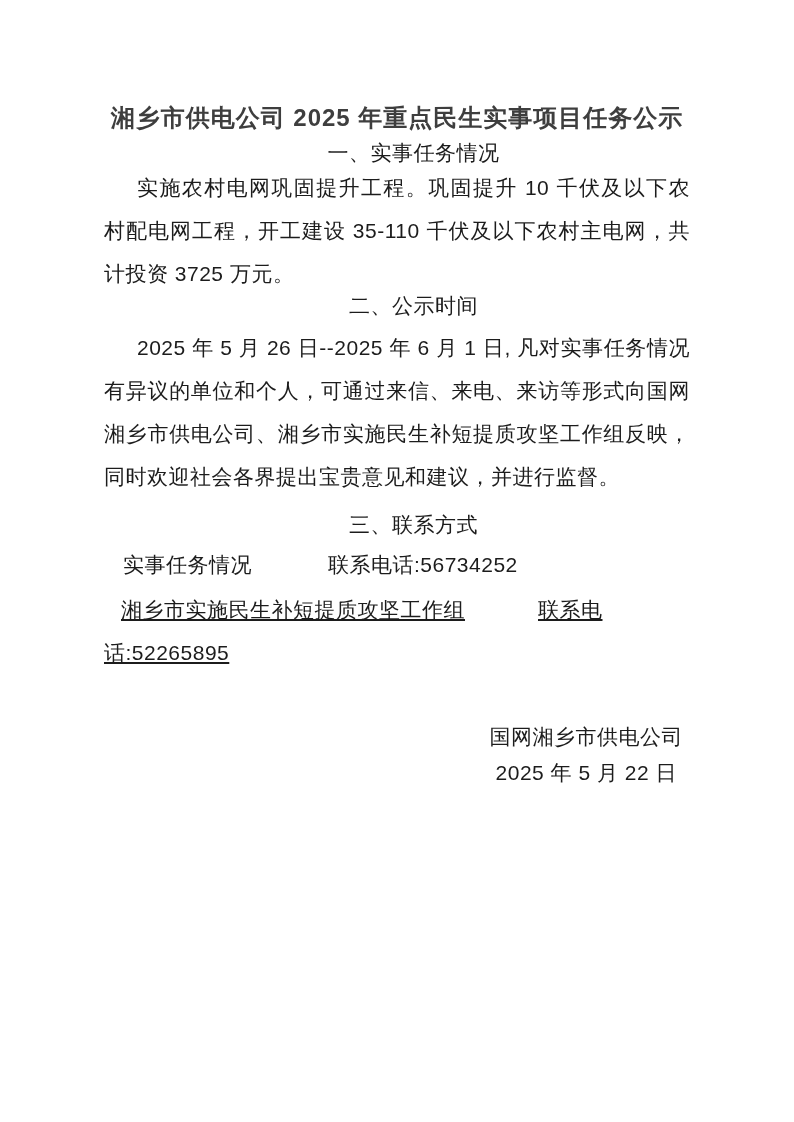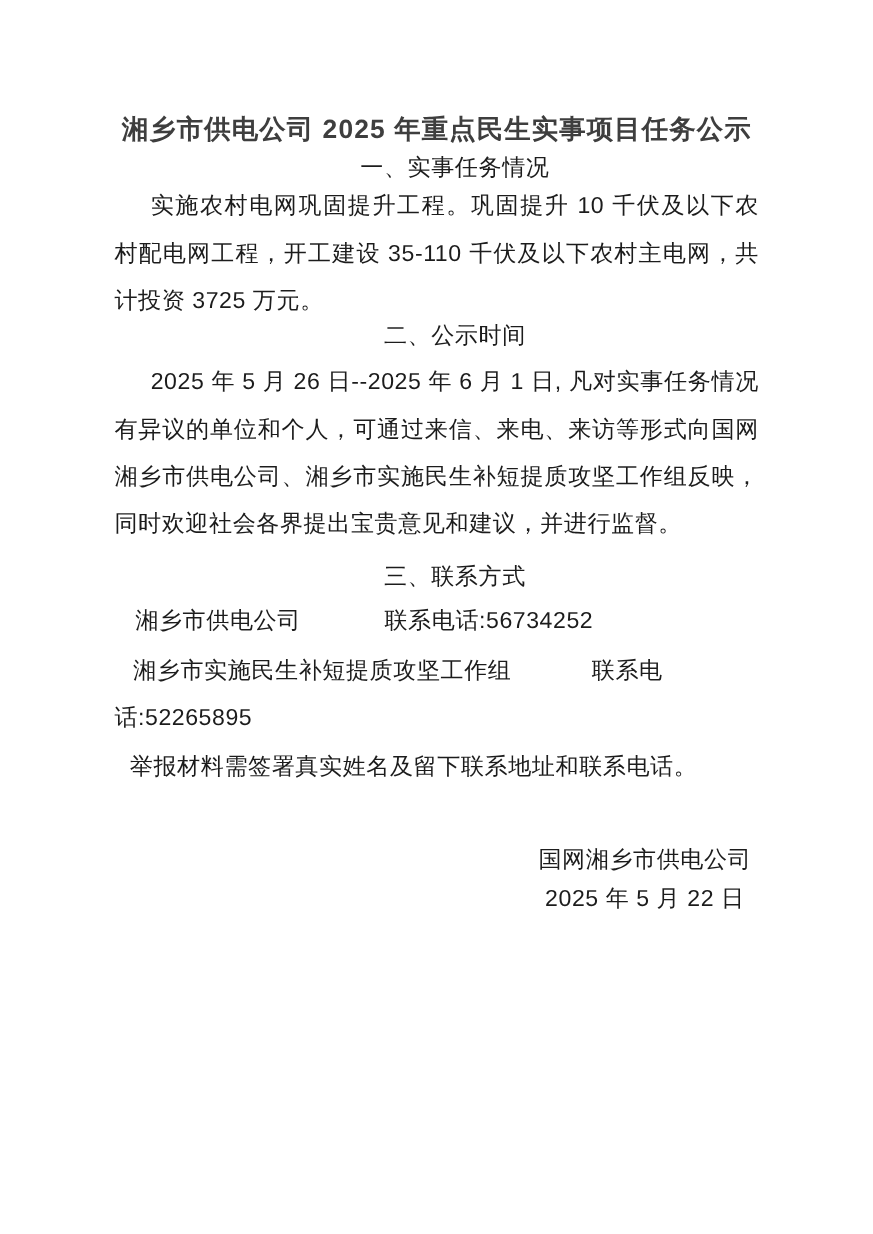--- a/index.html
+++ b/index.html
@@ -27,21 +27,21 @@
   }
   p { margin: 0; font-size: 21px; line-height: 43px; letter-spacing: 0.5px; }
   .intro       { margin-top: 27px; text-indent: 44px; text-align: justify; }
   .heading     { text-indent: 33px; text-align: center; }
   .heading-1   { margin-top: -9px; }
   .body-1      { margin-top: -8px; text-indent: 33px; text-align: justify; }
   .heading-2   { margin-top: -11px; }
   .body-2      { margin-top: -1px; text-indent: 33px; text-align: justify; }
   .heading-3   { margin-top: 5px; }
   .contact-line-1 { margin-top: -3px; text-indent: 19px; white-space: nowrap; }
-  .contact-line-2 { margin-top: 2px; text-indent: 17px; }
+  .contact-line-2 { margin-top: 2px; text-indent: 17px; text-decoration: underline; }
   .spacer-1 { display: inline-block; width: 76px; }
   .spacer-2 { display: inline-block; width: 73px; }
   .note-line { margin-top: 2px; text-indent: 14px; }
   .signature {
     margin-top: 45px;
     margin-left: auto;
     margin-right: 7px;
     width: max-content;
     text-align: center;
   }
@@ -58,24 +58,23 @@
   <p class="heading heading-1">一、实事任务情况</p>
 
   <p class="body-1">实施农村电网巩固提升工程。巩固提升 10 千伏及以下农村配电网工程，开工建设 35-110 千伏及以下农村主电网，共计投资 3725 万元。</p>
 
   <p class="heading heading-2">二、公示时间</p>
 
   <p class="body-2">2025 年 5 月 26 日--2025 年 6 月 1 日, 凡对实事任务情况有异议的单位和个人，可通过来信、来电、来访等形式向国网湘乡市供电公司、湘乡市实施民生补短提质攻坚工作组反映，同时欢迎社会各界提出宝贵意见和建议，并进行监督。</p>
 
   <p class="heading heading-3">三、联系方式</p>
 
-  <p class="contact-line-1"><span>湘乡市供电公司</span><span class="spacer-1"></span><span>联系电话:56734252</span></p>
+  <p class="contact-line-1"><span>实事任务情况</span><span class="spacer-1"></span><span>联系电话:56734252</span></p>
 
   <p class="contact-line-2"><span>湘乡市实施民生补短提质攻坚工作组</span><span class="spacer-2"></span><span>联系电话:52265895</span></p>
 
-  <p class="note-line">举报材料需签署真实姓名及留下联系地址和联系电话。</p>
 
   <div class="signature">
     <p>国网湘乡市供电公司</p>
     <p>2025 年 5 月 22 日</p>
   </div>
 
 </div>
 
 </body></html>

